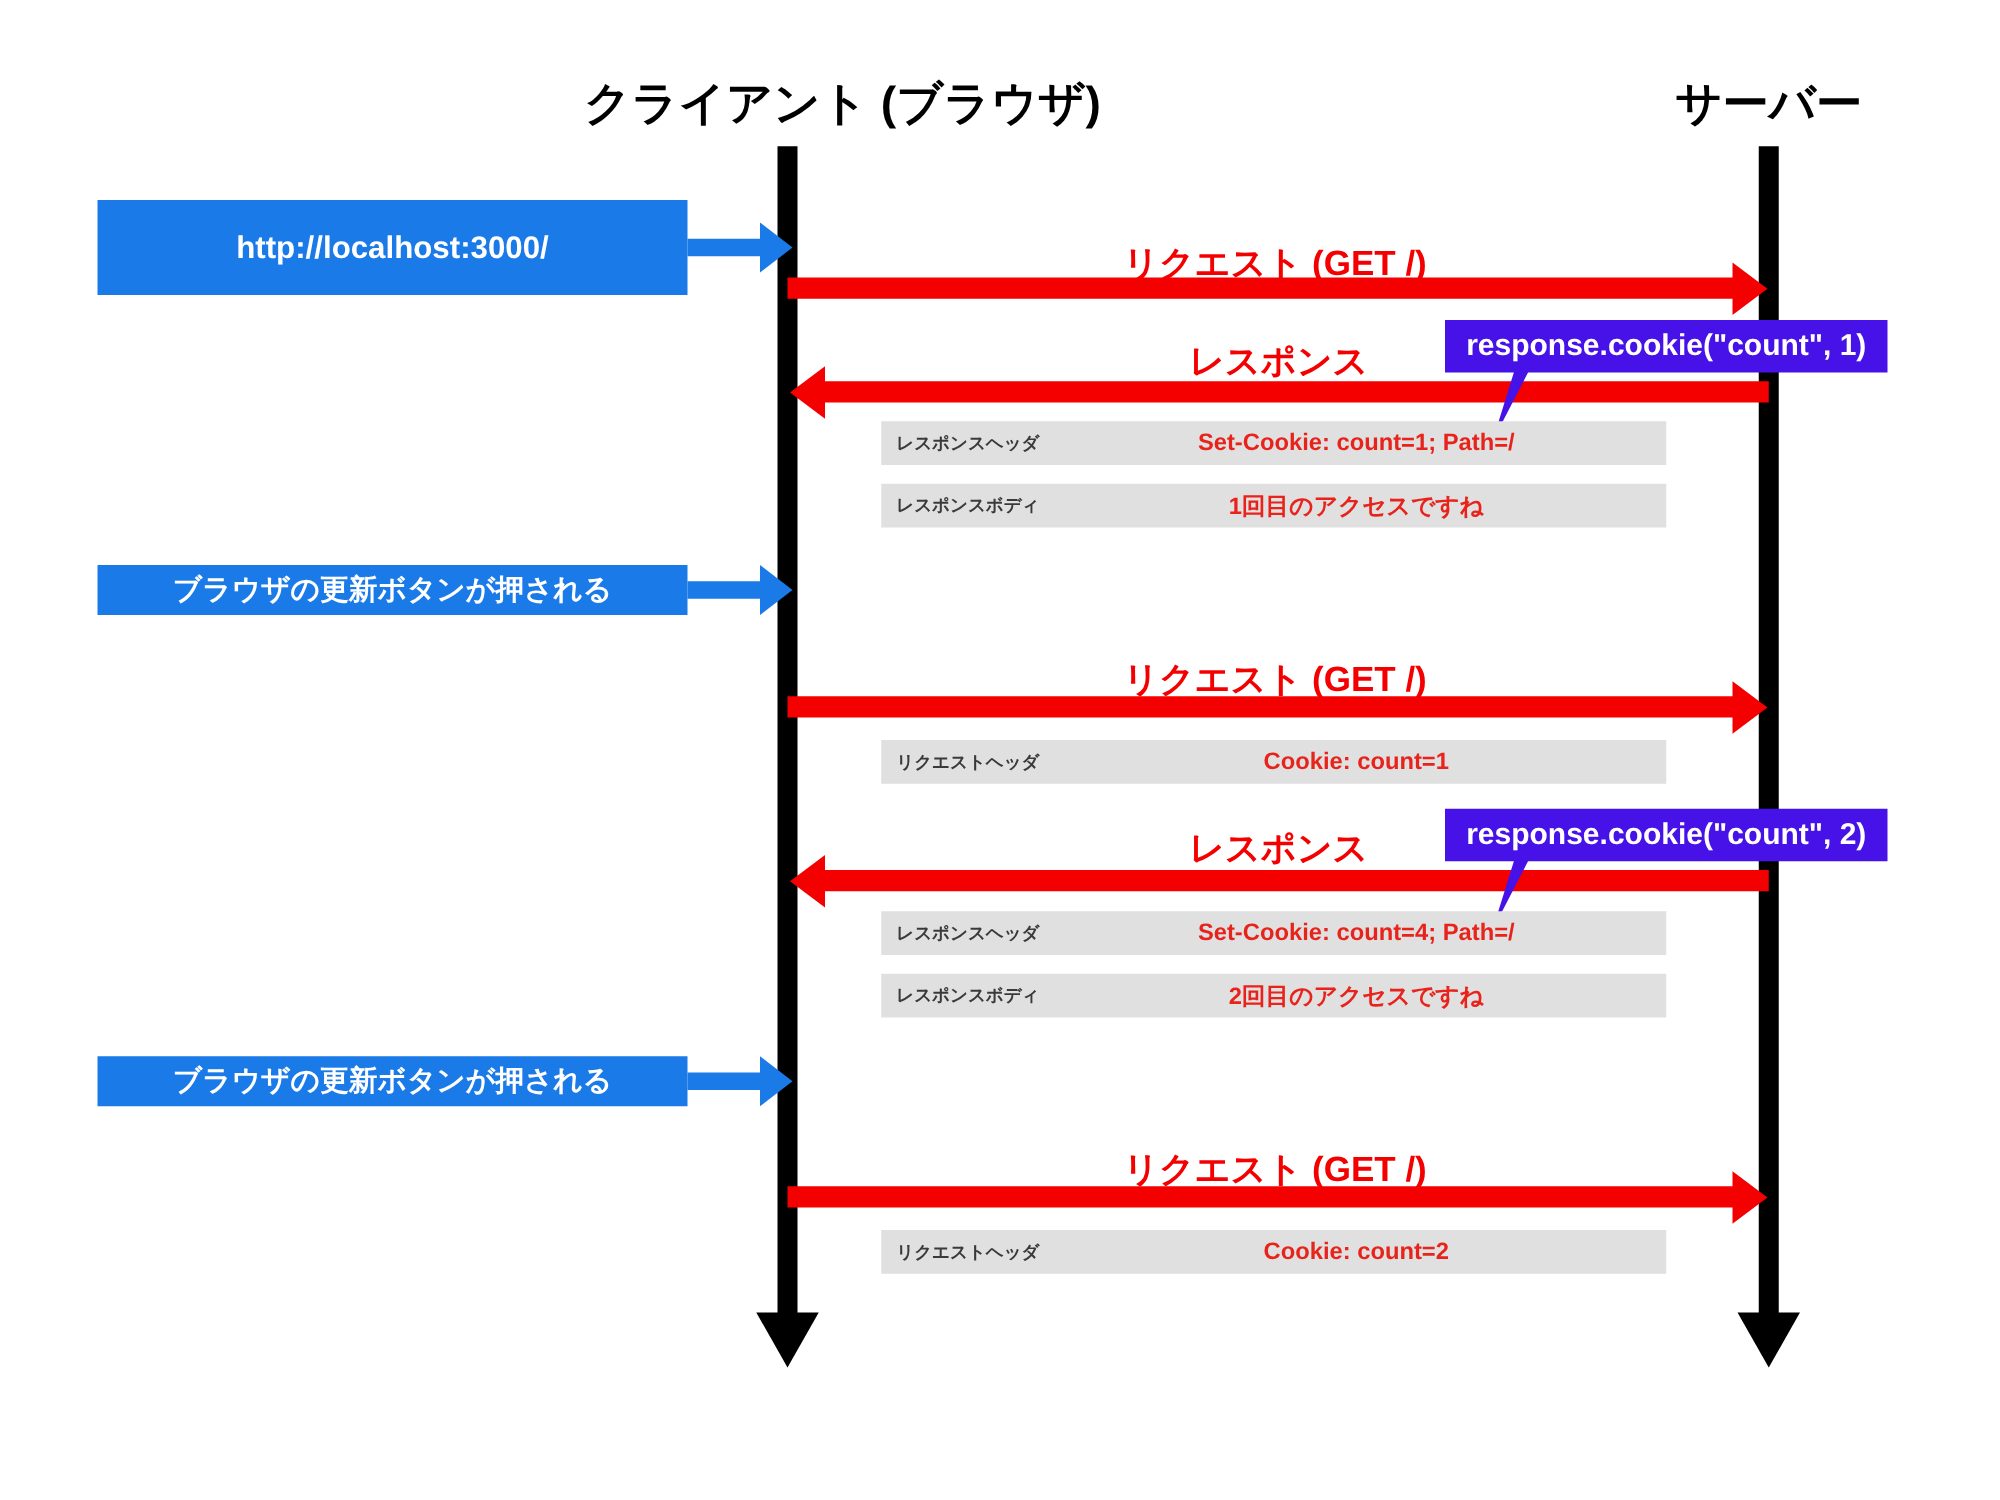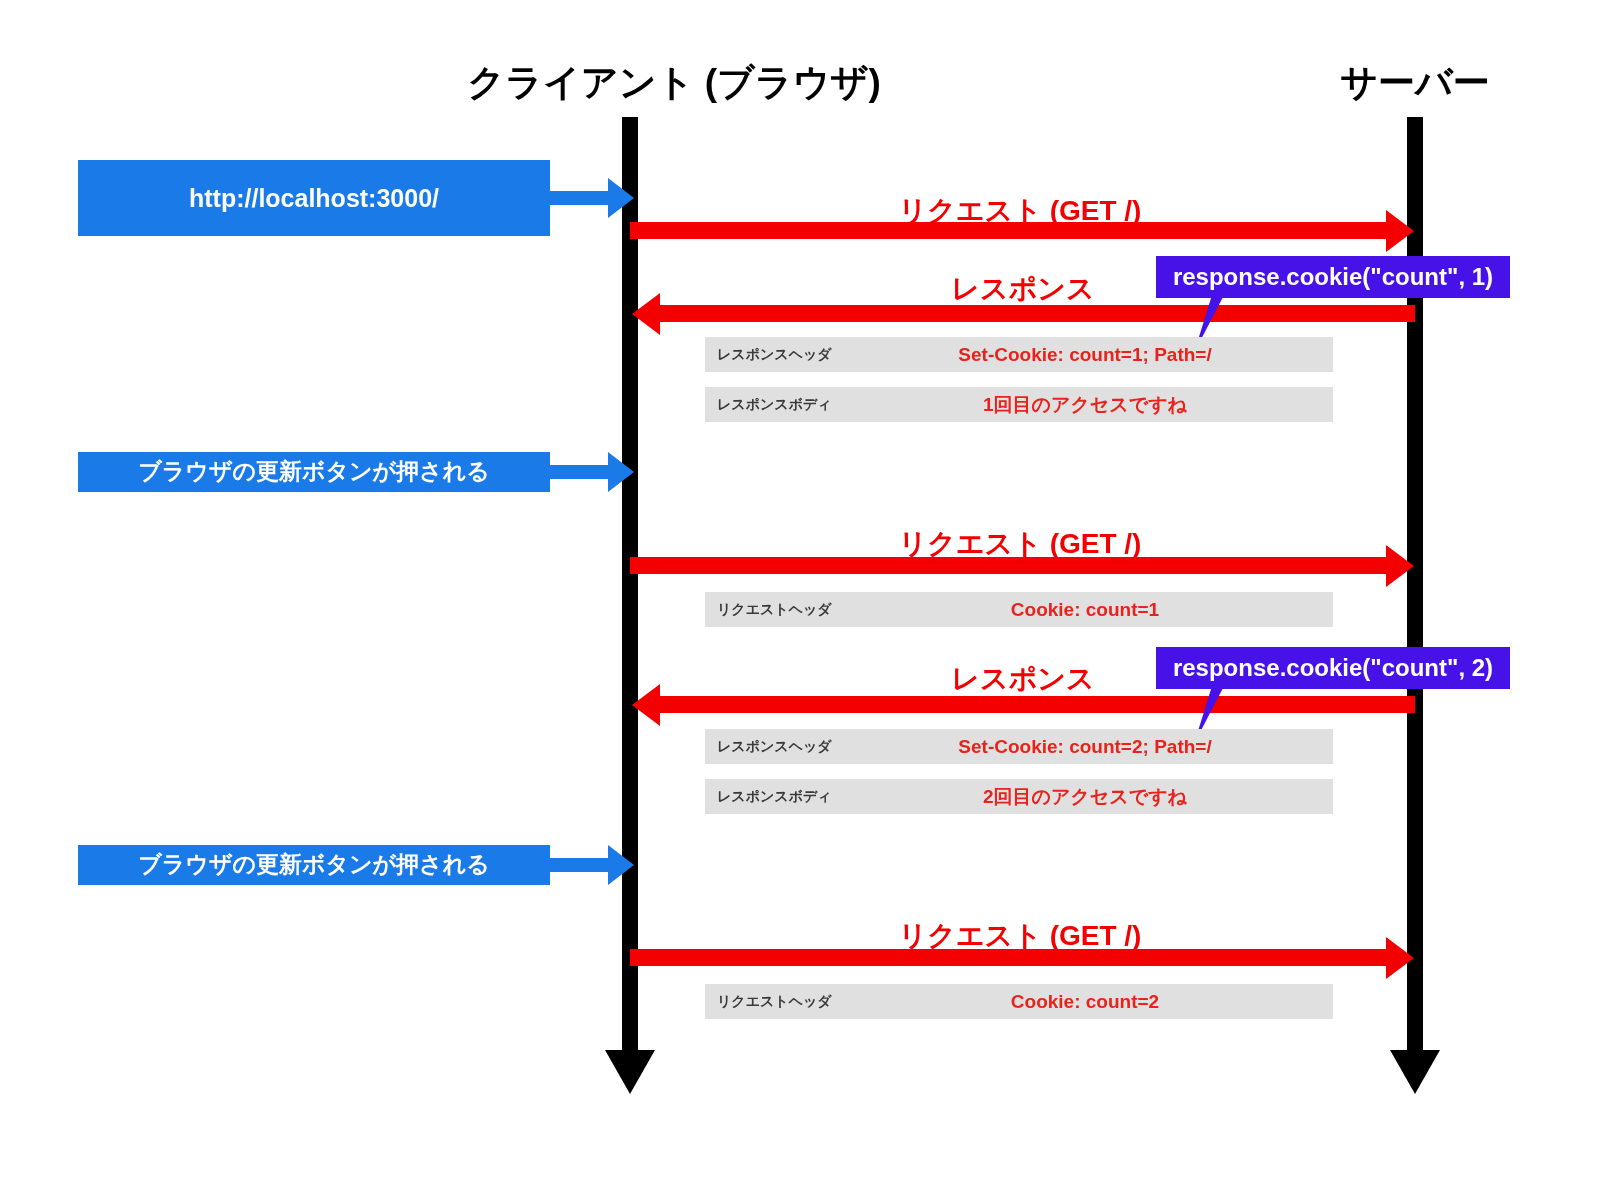--- a/index.html
+++ b/index.html
@@ -227,21 +227,21 @@
   <div class="red-shaft" style="left:660px; top:696px; width:755px;"></div>
   <div class="red-head-left" style="left:632px; top:684px;"></div>
 
   <svg class="callout-tail" style="left:1150px; top:686px; width:120px; height:60px;" viewBox="0 0 120 60">
     <polygon points="62,0 74,0 44,58" fill="#4612e8"></polygon>
   </svg>
   <div class="callout" style="left:1156px; top:647px; width:354px;">response.cookie("count", 2)</div>
 
   <div class="gray-row" style="top:729px;">
     <span class="gr-label">レスポンスヘッダ</span>
-    <span class="gr-value">Set-Cookie: count=2; Path=/</span>
+    <span class="gr-value">Set-Cookie: count=4; Path=/</span>
   </div>
   <div class="gray-row" style="top:779px;">
     <span class="gr-label">レスポンスボディ</span>
     <span class="gr-value">2回目のアクセスですね</span>
   </div>
 
   <div class="blue-box" style="left:78px; top:845px; width:472px; height:40px; font-size:23px;">
     <div class="line">ブラウザの更新ボタンが押される</div>
   </div>
   <div class="blue-arrow-shaft" style="left:550px; top:858px; width:62px;"></div>

